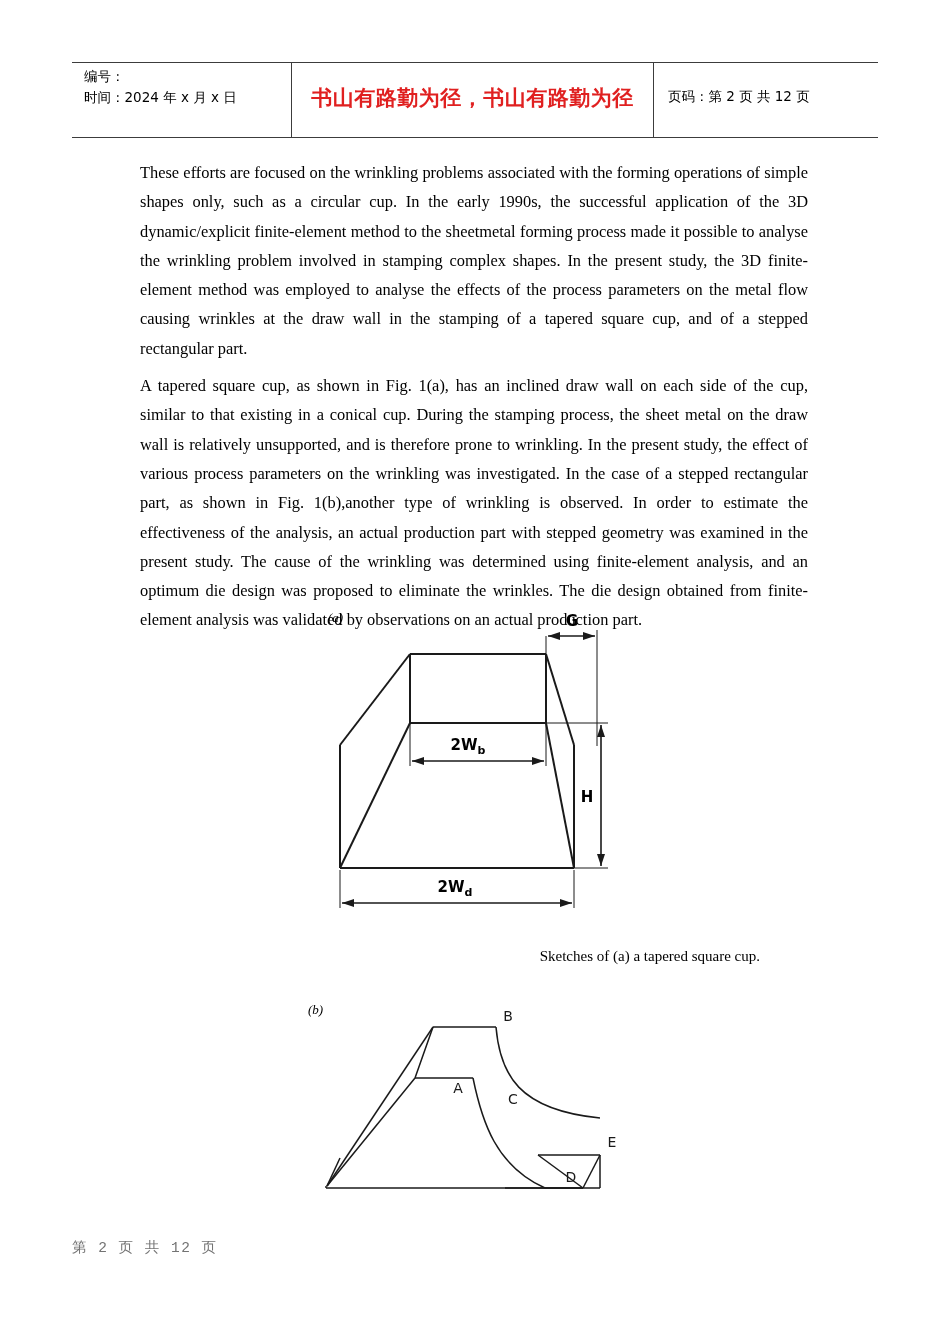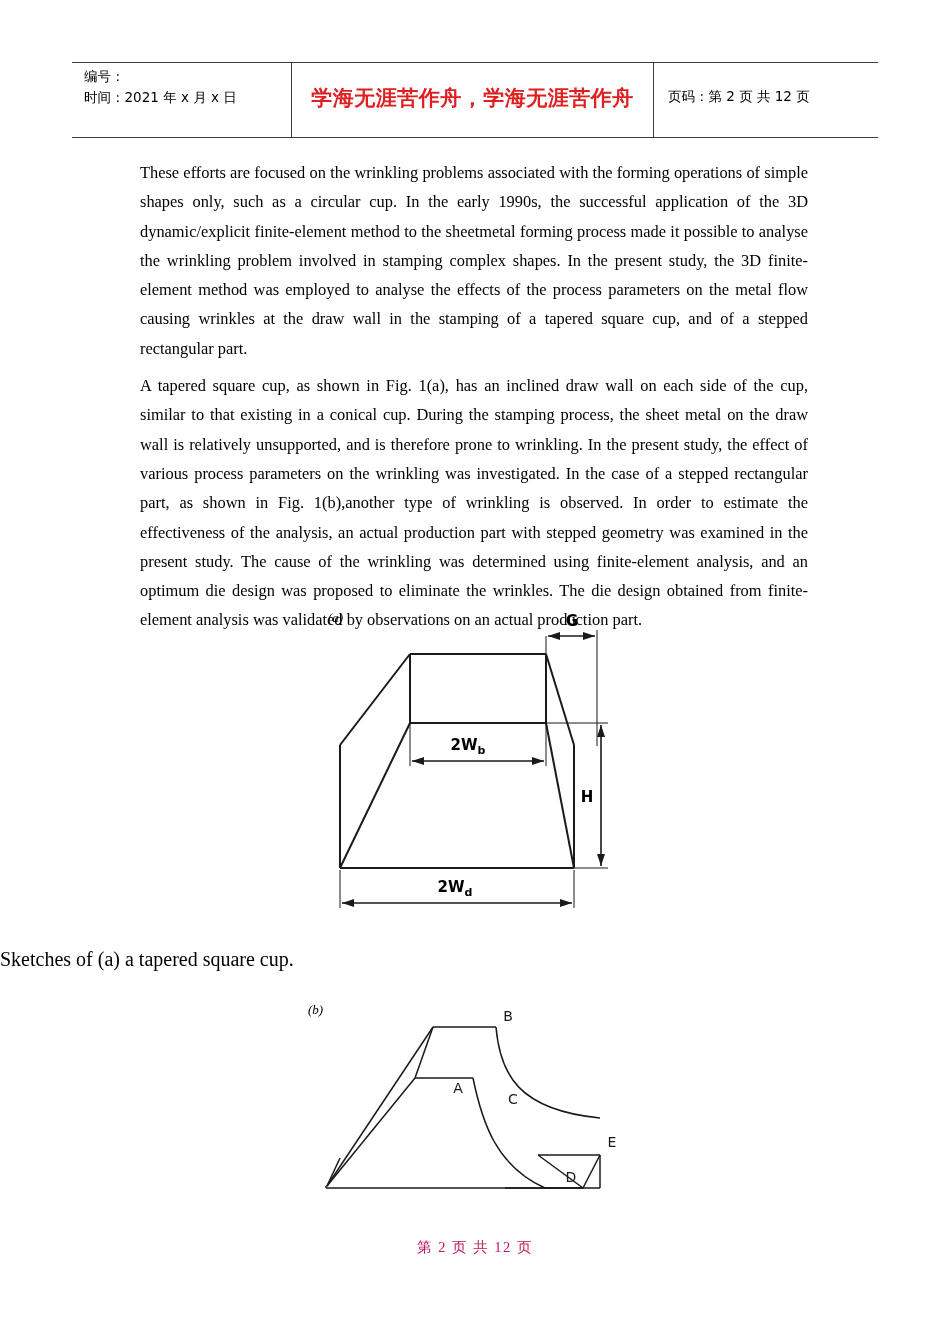--- a/index.html
+++ b/index.html
@@ -116,44 +116,44 @@
     left: 322px;
     top: 606px;
     width: 310px;
     height: 310px;
   }
   .fig-caption-a {
     position: absolute;
     left: 0;
     top: 948px;
     width: 760px;
-    text-align: left;
-    font-size: 20px;
+    text-align: right;
+    font-size: 15px;
     font-family: "Liberation Serif", "DejaVu Serif", serif;
   }
 
   
   .fig-b-wrap {
     position: absolute;
     left: 300px;
     top: 992px;
     width: 360px;
     height: 210px;
   }
 
   
   .footer {
     position: absolute;
     left: 72px;
     top: 1238px;
     width: 806px;
-    text-align: center;
-    font-family: Liberation Serif, serif;
+    text-align: left;
+    font-family: Liberation Mono, monospace;
     font-size: 14.5px;
-    color: #be185d;
+    color: #737373;
     letter-spacing: 1.5px;
   }
 
   .fig-label {
     font-family: "Liberation Serif", "DejaVu Serif", serif;
     font-size: 13px;
     font-style: italic;
     fill: #000;
   }
   .dim-label {
@@ -179,24 +179,24 @@
 
 <div class="page">
 
   <div class="hdr-top-rule"></div>
   <div class="hdr-bottom-rule"></div>
   <div class="hdr-vrule-1"></div>
   <div class="hdr-vrule-2"></div>
 
   <div class="hdr-cell-left">
     <span class="ln">编号：</span>
-    <span class="ln">时间：2021 年 x 月 x 日</span>
+    <span class="ln">时间：2024 年 x 月 x 日</span>
   </div>
 
-  <div class="hdr-cell-mid">学海无涯苦作舟，学海无涯苦作舟</div>
+  <div class="hdr-cell-mid">书山有路勤为径，书山有路勤为径</div>
 
   <div class="hdr-cell-right">页码：第 2 页  共 12 页</div>
 
   <div class="body-text">
     <p class="para last-line-left">These efforts are focused on the wrinkling problems associated with the forming operations of simple shapes only, such as a circular cup. In the early 1990s, the successful application of the 3D dynamic/explicit finite-element method to the sheetmetal forming process made it possible to analyse the wrinkling problem involved in stamping complex shapes. In the present study, the 3D finite-element method was employed to analyse the effects of the process parameters on the metal flow causing wrinkles at the draw wall in the stamping of a tapered square cup, and of a stepped rectangular part.</p>
     <p class="para last-line-left">A tapered square cup, as shown in Fig. 1(a), has an inclined draw wall on each side of the cup, similar to that existing in a conical cup. During the stamping process, the sheet metal on the draw wall is relatively unsupported, and is therefore prone to wrinkling. In the present study, the effect of various process parameters on the wrinkling was investigated. In the case of a stepped rectangular part, as shown in Fig. 1(b),another type of wrinkling is observed. In order to estimate the effectiveness of the analysis, an actual production part with stepped geometry was examined in the present study. The cause of the wrinkling was determined using finite-element analysis, and an optimum die design was proposed to eliminate the wrinkles. The die design obtained from finite-element analysis was validated by observations on an actual production part.</p>
   </div>
 
   <div class="fig-a-wrap">
     <svg width="310" height="310" viewBox="0 0 310 310" xmlns="http://www.w3.org/2000/svg">

